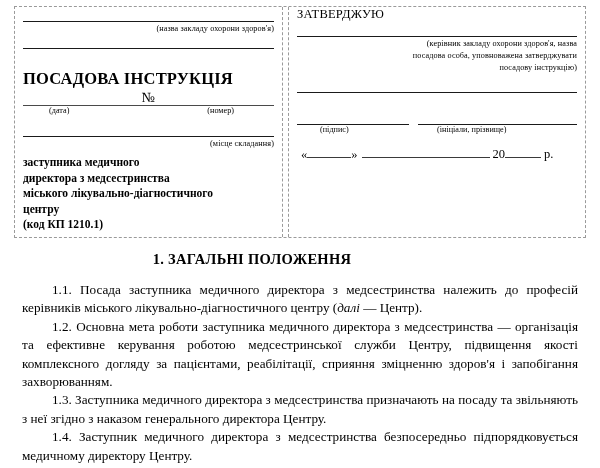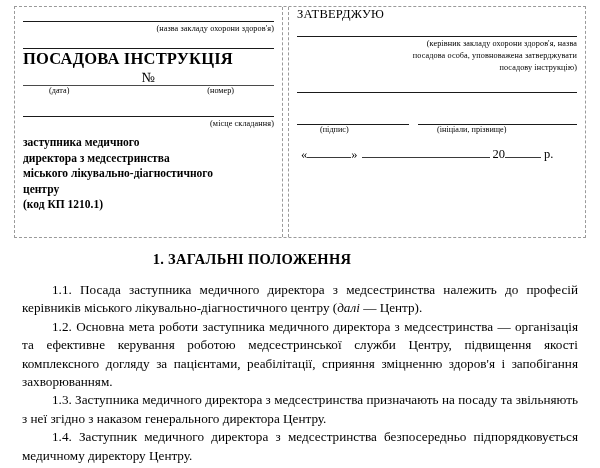--- a/index.html
+++ b/index.html
@@ -73,21 +73,21 @@
 
   
   .l-rule-1 { margin-top: 14px; }
   .l-rule-2 { margin-top: 14px; }
 
   .doc-title {
     font-weight: bold;
     font-size: 16.5px;
     line-height: 19px;
     letter-spacing: 0.2px;
-    margin-top: 0;
+    margin-top: 20px;
     white-space: nowrap;
   }
 
   .num-row {
     position: relative;
     margin-top: 1px;
     height: 17px;
   }
   .num-row .num-line {
     position: absolute;

